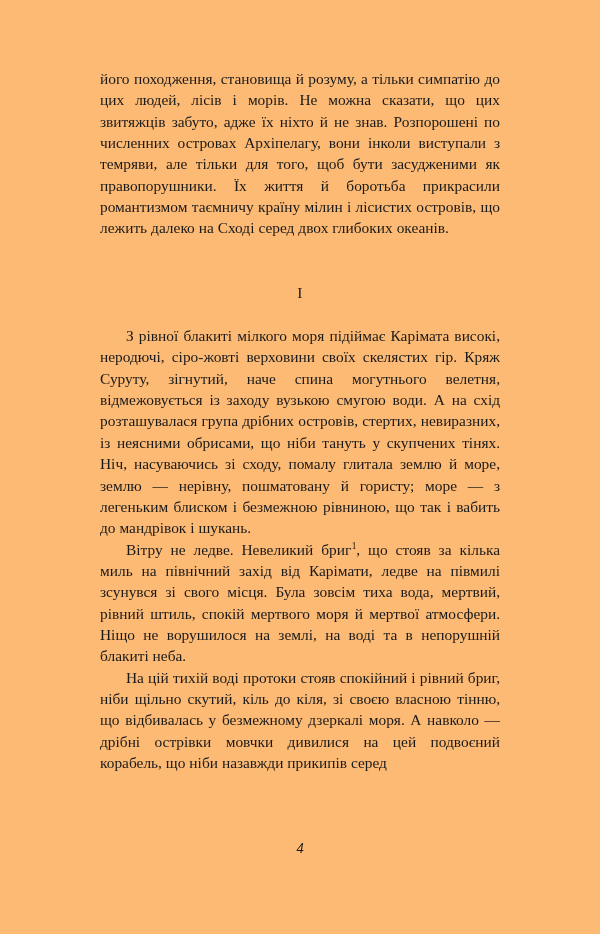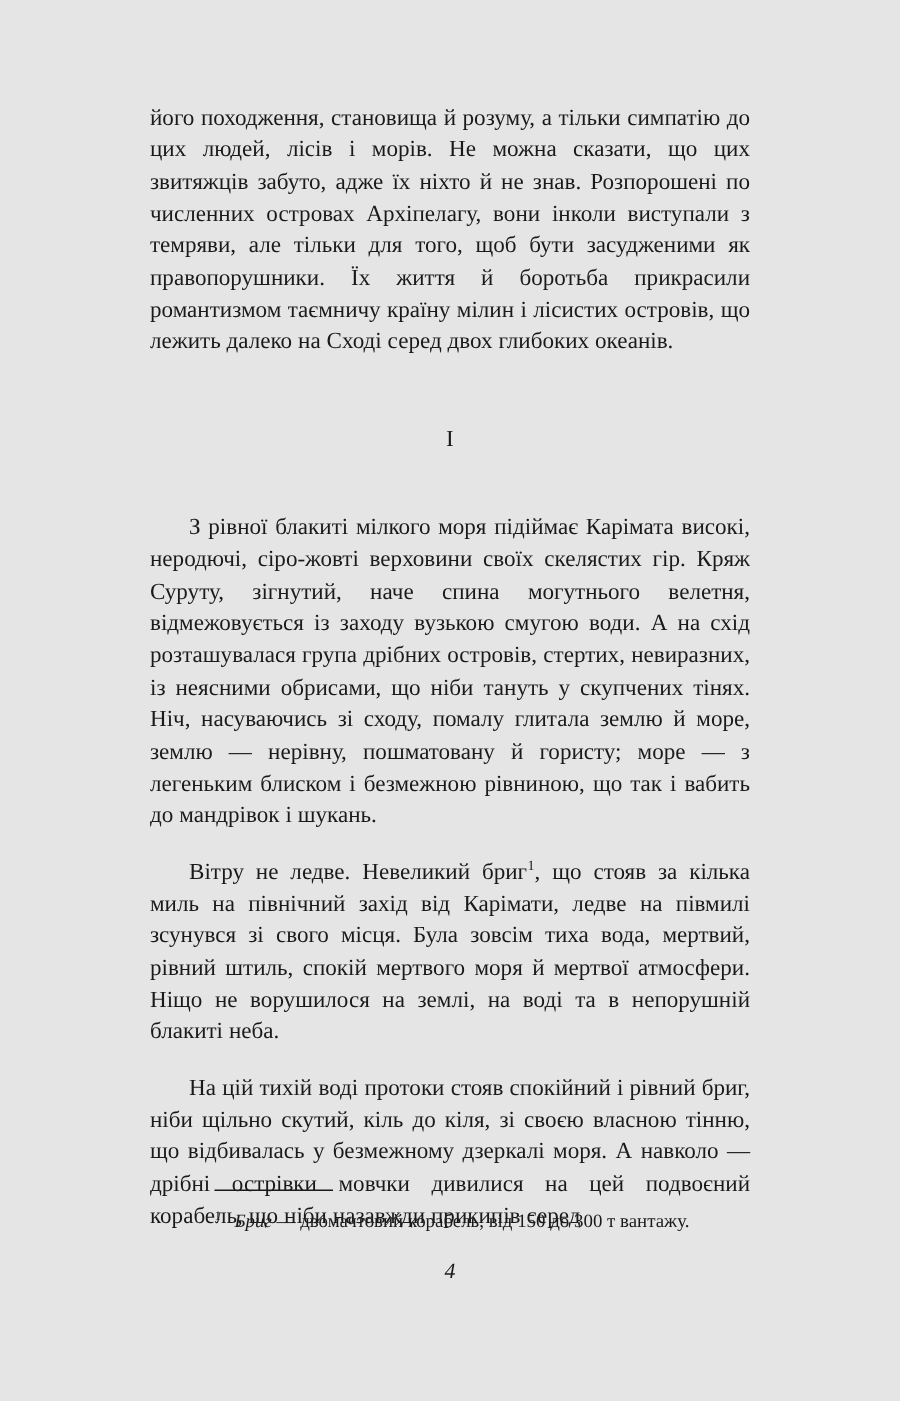--- a/index.html
+++ b/index.html
@@ -9,21 +9,21 @@
     background: #ffffff;
   }
   body {
     font-family: "Liberation Serif", "DejaVu Serif", serif;
     color: #1a1a1a;
   }
   .page {
     position: relative;
     width: 600px;
     height: 934px;
-    background: #e5e5e5;
+    background: #fdba74;
     overflow: hidden;
     box-sizing: border-box;
   }
   .text-block {
     position: absolute;
     left: 100px;
     top: 68px;
     width: 400px;
   }
   p.body-par {
@@ -32,21 +32,20 @@
     line-height: 21.35px;
     text-align: justify;
     text-justify: inter-word;
     text-indent: 0;
     -webkit-hyphens: none;
     hyphens: none;
     word-spacing: 0.1px;
   }
   p.body-par.indent {
     text-indent: 26px;
-    margin-top: 16px;
   }
   .chapter-num {
     margin: 0;
     font-size: 15.4px;
     line-height: 21.35px;
     text-align: center;
     padding-top: 43px;
     padding-bottom: 22px;
     letter-spacing: 0.3px;
   }
@@ -108,20 +107,16 @@
     <div class="chapter-num">I</div>
 
     <p class="body-par indent">З рівної блакиті мілкого моря підіймає Карімата високі, неродючі, сіро-жовті верховини своїх скелястих гір. Кряж Суруту, зігнутий, наче спина могутнього велетня, відмежовується із заходу вузькою смугою води. А на схід розташувалася група дрібних островів, стертих, невиразних, із неясними обрисами, що ніби тануть у скупчених тінях. Ніч, насуваючись зі сходу, помалу глитала землю й море, землю — нерівну, пошматовану й гористу; море — з легеньким блиском і безмежною рівниною, що так і вабить до мандрівок і шукань.</p>
 
     <p class="body-par indent"><span>Вітру не ледве. Невеликий бриг</span><sup class="fn-ref">1</sup><span>, що стояв за кілька миль на північний захід від Карімати, ледве на півмилі зсунувся зі свого місця. Була зовсім тиха вода, мертвий, рівний штиль, спокій мертвого моря й мертвої атмосфери. Ніщо не ворушилося на землі, на воді та в непорушній блакиті неба.</span></p>
 
     <p class="body-par indent">На цій тихій воді протоки стояв спокійний і рівний бриг, ніби щільно скутий, кіль до кіля, зі своєю власною тінню, що відбивалась у безмежному дзеркалі моря. А навколо — дрібні острівки мовчки дивилися на цей подвоєний корабель, що ніби назавжди прикипів серед</p>
 
   </div>
 
-  <div class="footnote-area">
-    <div class="footnote-rule"></div>
-    <p class="footnote-text"><span class="fn-marker">1</span><span class="fn-term">Бриг</span><span> — двомачтовий корабель, від 150 до 300 т вантажу.</span></p>
-  </div>
 
   <div class="page-number">4</div>
 
 </div>
 
 </body></html>

